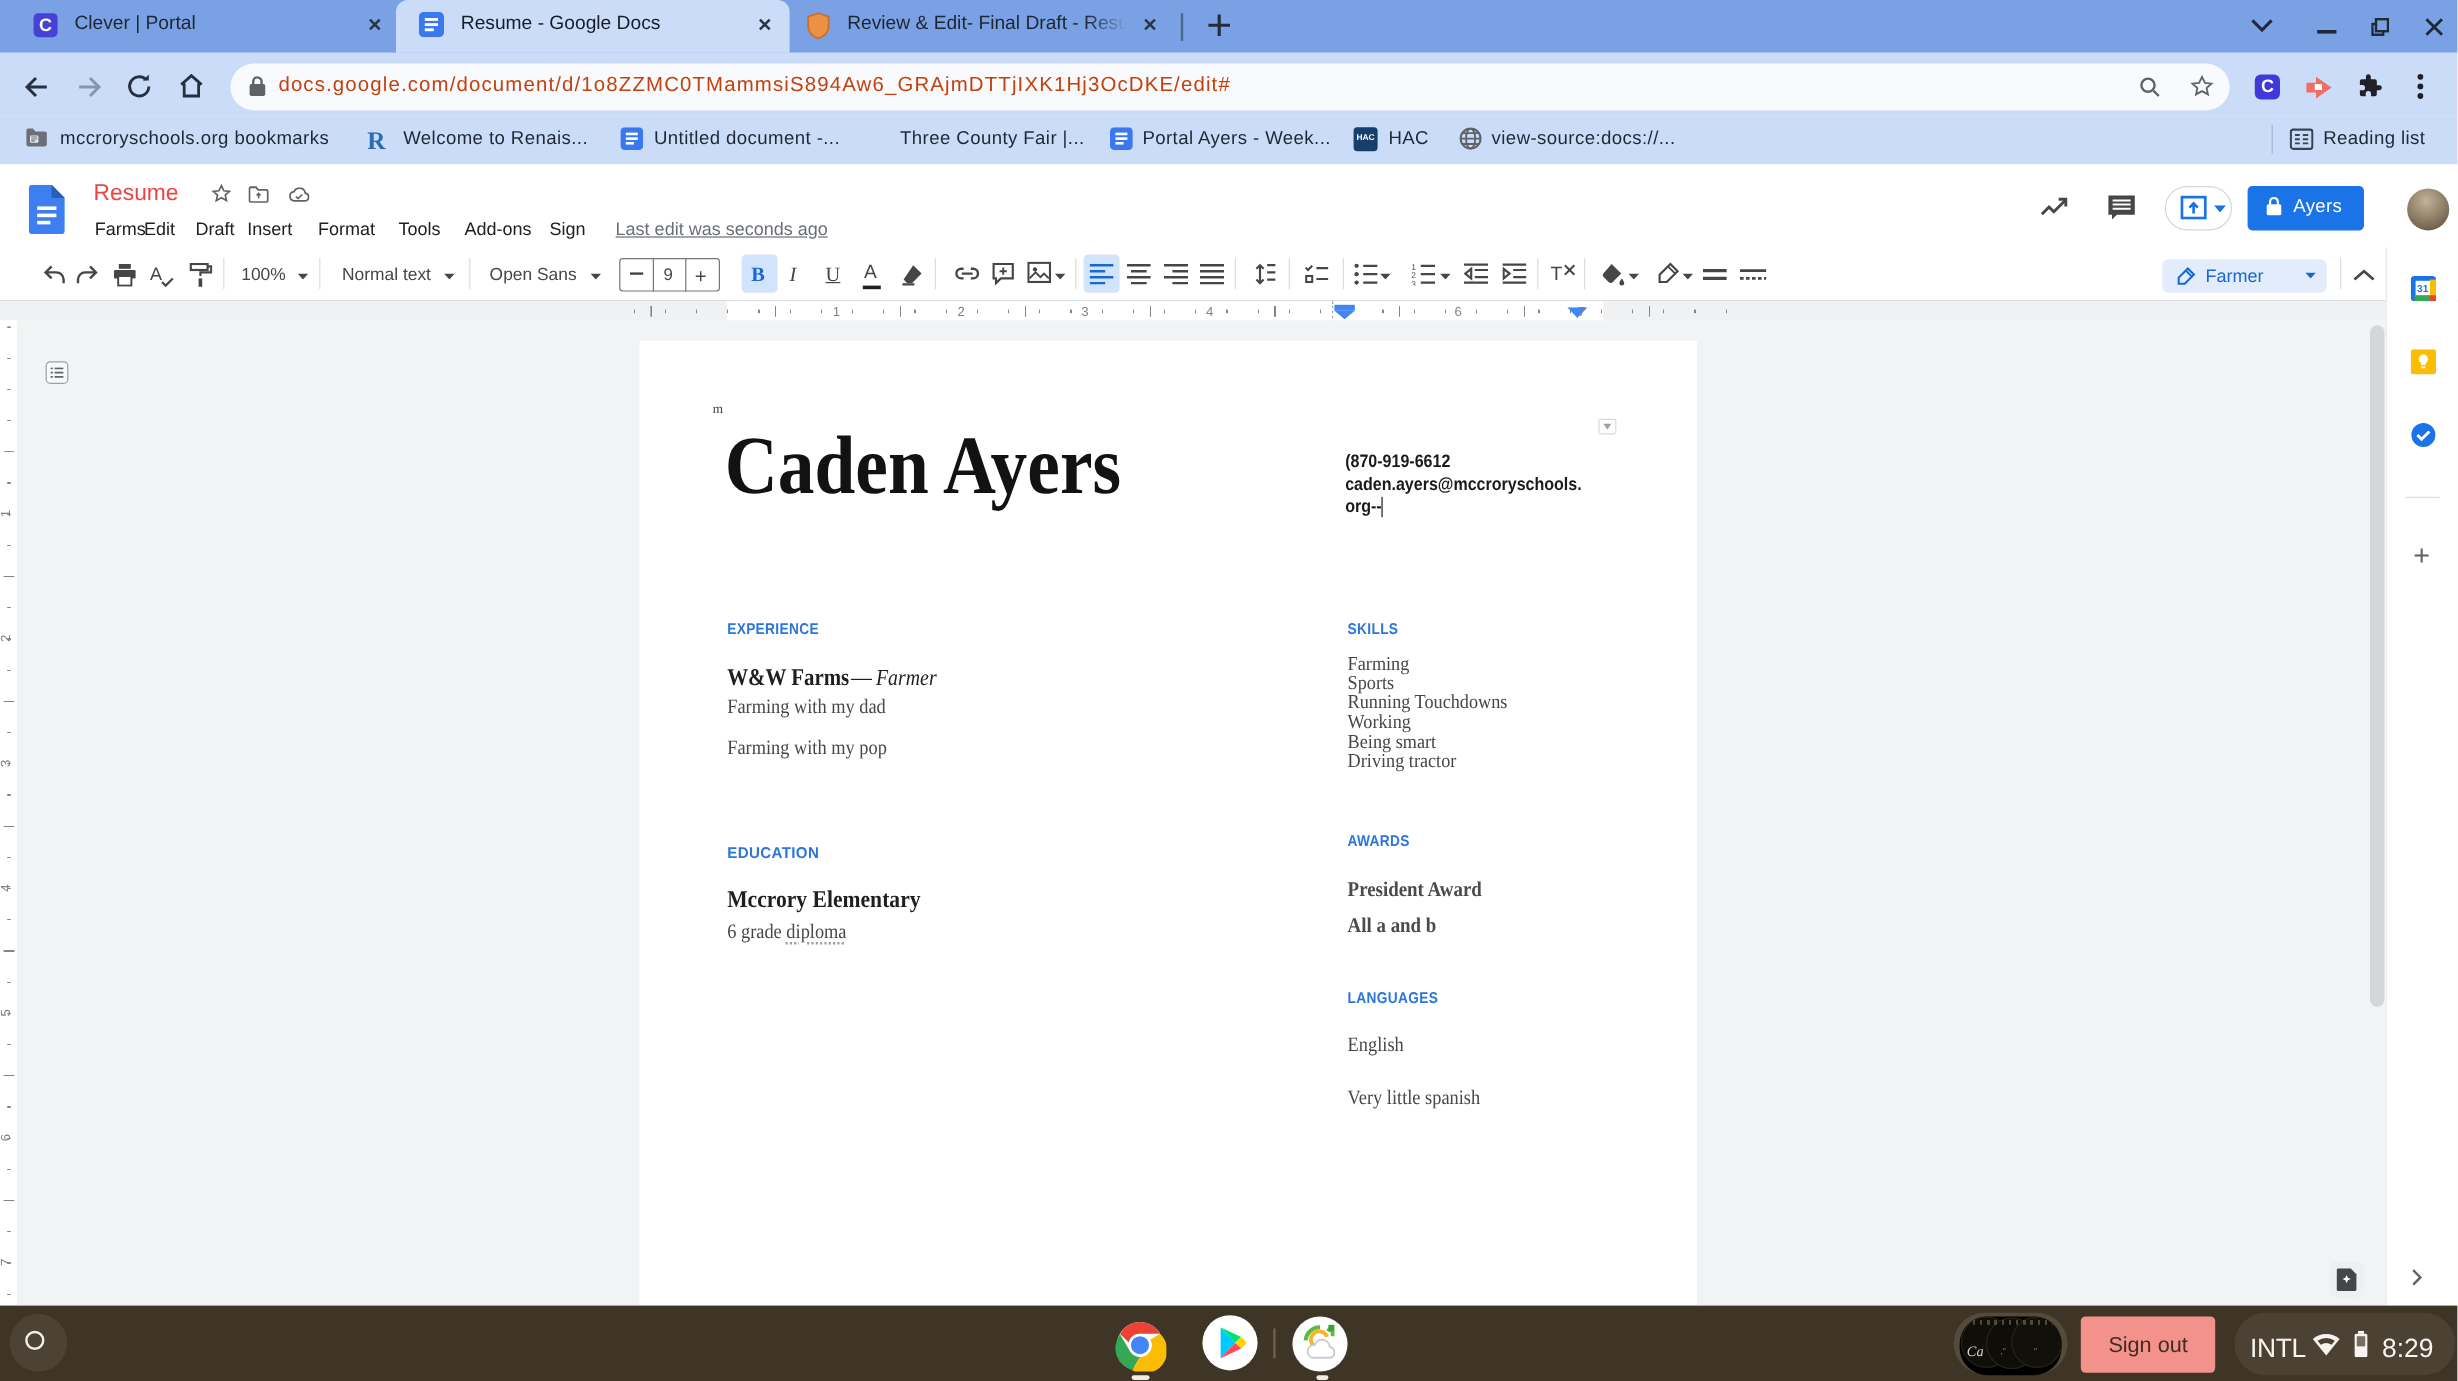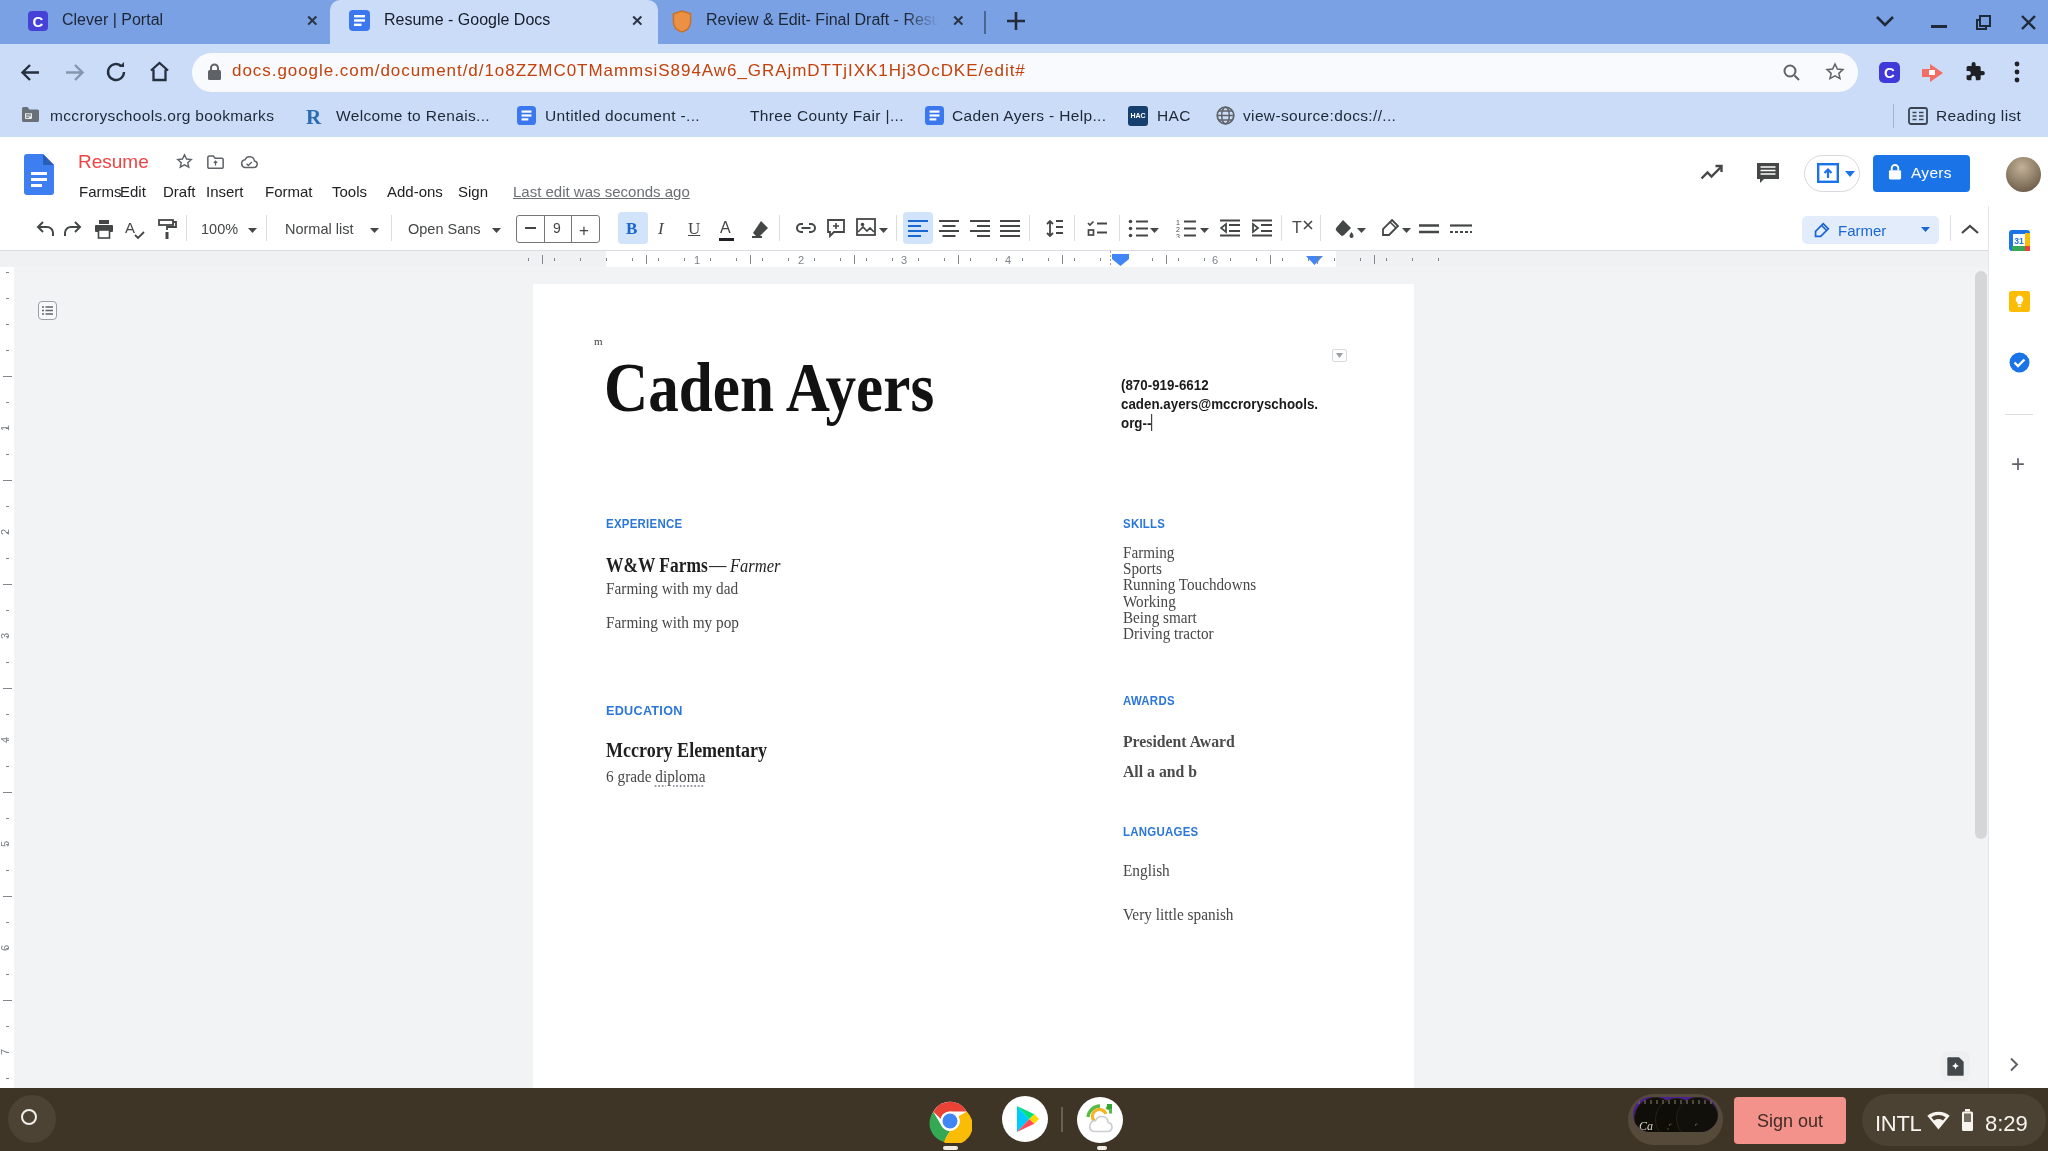--- a/index.html
+++ b/index.html
@@ -168,21 +168,21 @@
 <div class="abs bm" style="left:545px;top:107px">Untitled document -...</div>
 <div class="abs bm" style="left:750px;top:107px">Three County Fair |...</div>
 <div class="abs" style="left:925px;top:106px">
     <svg width="19" height="19" viewBox="0 0 21 21">
       <rect width="21" height="21" rx="4" fill="#3b78ef"></rect>
       <rect x="5" y="5" width="11" height="2.4" fill="#fff"></rect>
       <rect x="5" y="9.3" width="11" height="2.4" fill="#fff"></rect>
       <rect x="5" y="13.6" width="7.5" height="2.4" fill="#fff"></rect>
     </svg>
   </div>
-<div class="abs bm" style="left:952px;top:107px">Caden Ayers - Help...</div>
+<div class="abs bm" style="left:952px;top:107px">Portal Ayers - Week...</div>
 <div class="abs" style="left:1128px;top:106px;width:20px;height:20px;background:#173f6e;border-radius:3px;color:#fff;font-size:7px;font-weight:bold;text-align:center;line-height:20px">HAC</div>
 <div class="abs bm" style="left:1157px;top:107px">HAC</div>
 <div class="abs" style="left:1216px;top:106px">
     <svg width="19" height="19" viewBox="0 0 19 19">
       <circle cx="9.5" cy="9.5" r="8.3" fill="none" stroke="#5f6368" stroke-width="1.7"></circle>
       <ellipse cx="9.5" cy="9.5" rx="3.8" ry="8.3" fill="none" stroke="#5f6368" stroke-width="1.5"></ellipse>
       <path d="M1.5 9.5h16M2.6 5h13.8M2.6 14h13.8" stroke="#5f6368" stroke-width="1.5"></path>
     </svg>
   </div>
 <div class="abs bm" style="left:1243px;top:107px">view-source:docs://...</div>
@@ -301,21 +301,21 @@
     </svg>
   </div>
 <div class="abs" style="left:186px;top:215px;width:1px;height:26px;background:#dadce0"></div>
 <div class="abs" style="left:201px;top:221px;font-size:14.5px;color:#444746">100%</div>
 <div class="abs" style="left:248px;top:228px">
     <svg width="9" height="5" viewBox="0 0 9 5">
       <path d="M0 0h9L4.5 5z" fill="#444746"></path>
     </svg>
   </div>
 <div class="abs" style="left:266px;top:215px;width:1px;height:26px;background:#dadce0"></div>
-<div class="abs" style="left:285px;top:221px;font-size:14.5px;color:#444746">Normal list</div>
+<div class="abs" style="left:285px;top:221px;font-size:14.5px;color:#444746">Normal text</div>
 <div class="abs" style="left:370px;top:228px">
     <svg width="9" height="5" viewBox="0 0 9 5">
       <path d="M0 0h9L4.5 5z" fill="#444746"></path>
     </svg>
   </div>
 <div class="abs" style="left:391px;top:215px;width:1px;height:26px;background:#dadce0"></div>
 <div class="abs" style="left:408px;top:221px;font-size:14.5px;color:#444746">Open Sans</div>
 <div class="abs" style="left:492px;top:228px">
     <svg width="9" height="5" viewBox="0 0 9 5">
       <path d="M0 0h9L4.5 5z" fill="#444746"></path>
@@ -644,21 +644,21 @@
       <path d="M21 4.5l4.5 2v4" stroke="#57bb46" stroke-width="3" fill="none"></path>
       <rect x="22" y="1" width="5" height="5" fill="#3aa335"></rect>
       <path d="M21 11a7 7 0 1 0-9 9" stroke="#f5b52a" stroke-width="3.2" fill="none"></path>
       <path d="M8.5 28.5a5.5 5.5 0 0 1 2-10.7 6.5 6.5 0 0 1 12.6 1.7 4.6 4.6 0 0 1 .4 9z" fill="#fff" stroke="#c9ccd0" stroke-width="1.6"></path>
     </svg>
   </div>
 <div class="abs" style="left:943px;top:1146px;width:15px;height:3.5px;border-radius:2px;background:#f1ede6"></div>
 <div class="abs" style="left:1097px;top:1146px;width:10px;height:3.5px;border-radius:2px;background:#f1ede6"></div>
 
 <div class="abs" style="left:1628px;top:1094px;width:95px;height:51px;border-radius:26px;background:#564b3a"></div>
-<div class="abs" style="left:1633px;top:1097px;width:85px;height:35px;border-radius:23px;background:#4c1d95;overflow:hidden">
+<div class="abs" style="left:1633px;top:1097px;width:85px;height:49px;border-radius:23px;background:#000000;overflow:hidden">
   <div class="abs" style="left:1px;top:0px;width:43px;height:43px;border-radius:50%;background:#100e08;border:1px solid #262417"></div>
   <div class="abs" style="left:22px;top:1px;width:43px;height:43px;border-radius:50%;background:#0f0d07;border:1px solid #262417"></div>
   <div class="abs" style="left:43px;top:0px;width:43px;height:43px;border-radius:50%;background:#12100a;border:1px solid #262417"></div>
   <div class="abs" style="left:5px;top:3px;width:76px;height:3.5px;background:repeating-linear-gradient(90deg,#77705a 0 2px,transparent 2px 6px);opacity:.6"></div>
   <div class="abs" style="left:6px;top:22px;font-family:'Liberation Serif',serif;font-style:italic;font-size:12px;color:#d8d2c4">Ca</div>
   <div class="abs" style="left:34px;top:26px;font-size:7px;color:#8d8778">,′ʹ</div>
   <div class="abs" style="left:62px;top:26px;font-size:7px;color:#8d8778">′ʹ</div>
 </div>
 
 <div class="abs" style="left:1734px;top:1097px;width:112px;height:47px;border-radius:4px;background:#f3928a"></div>

